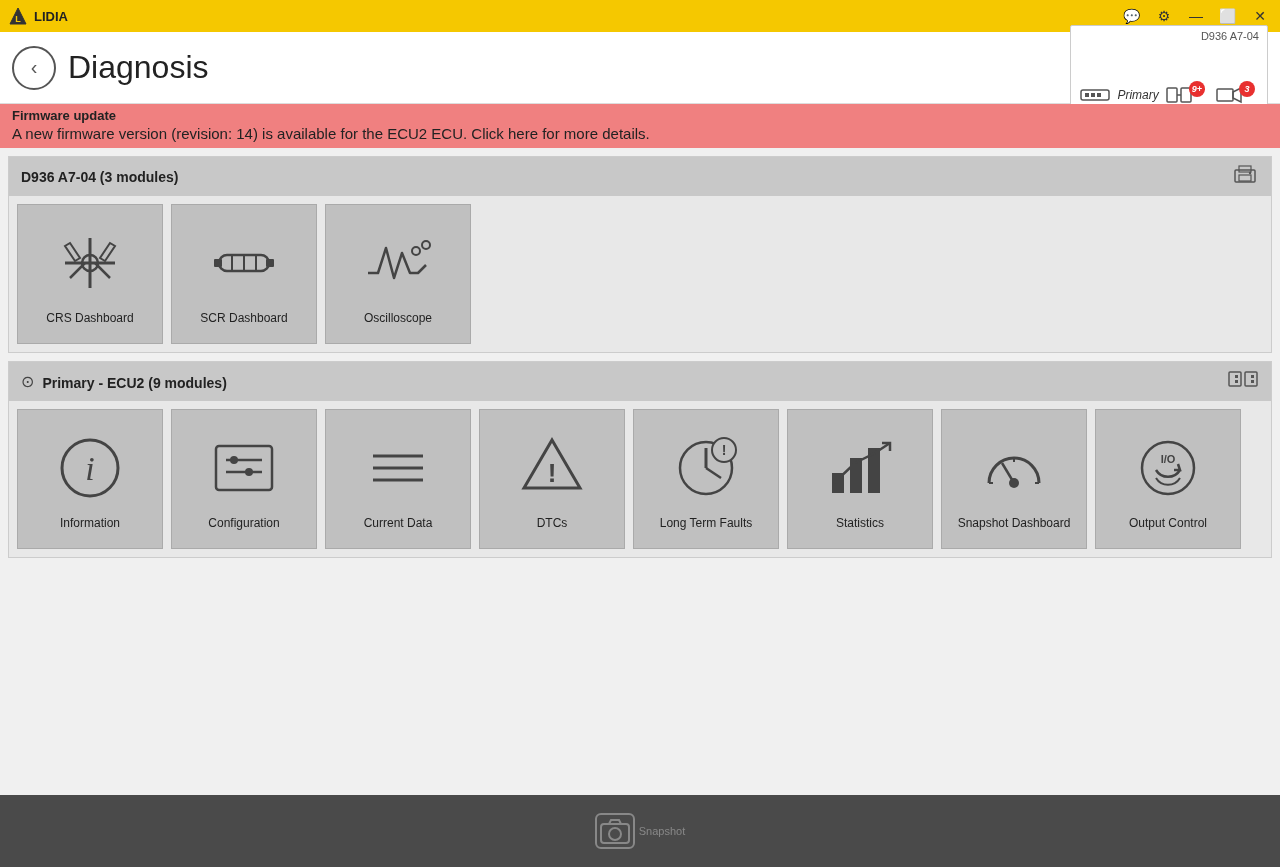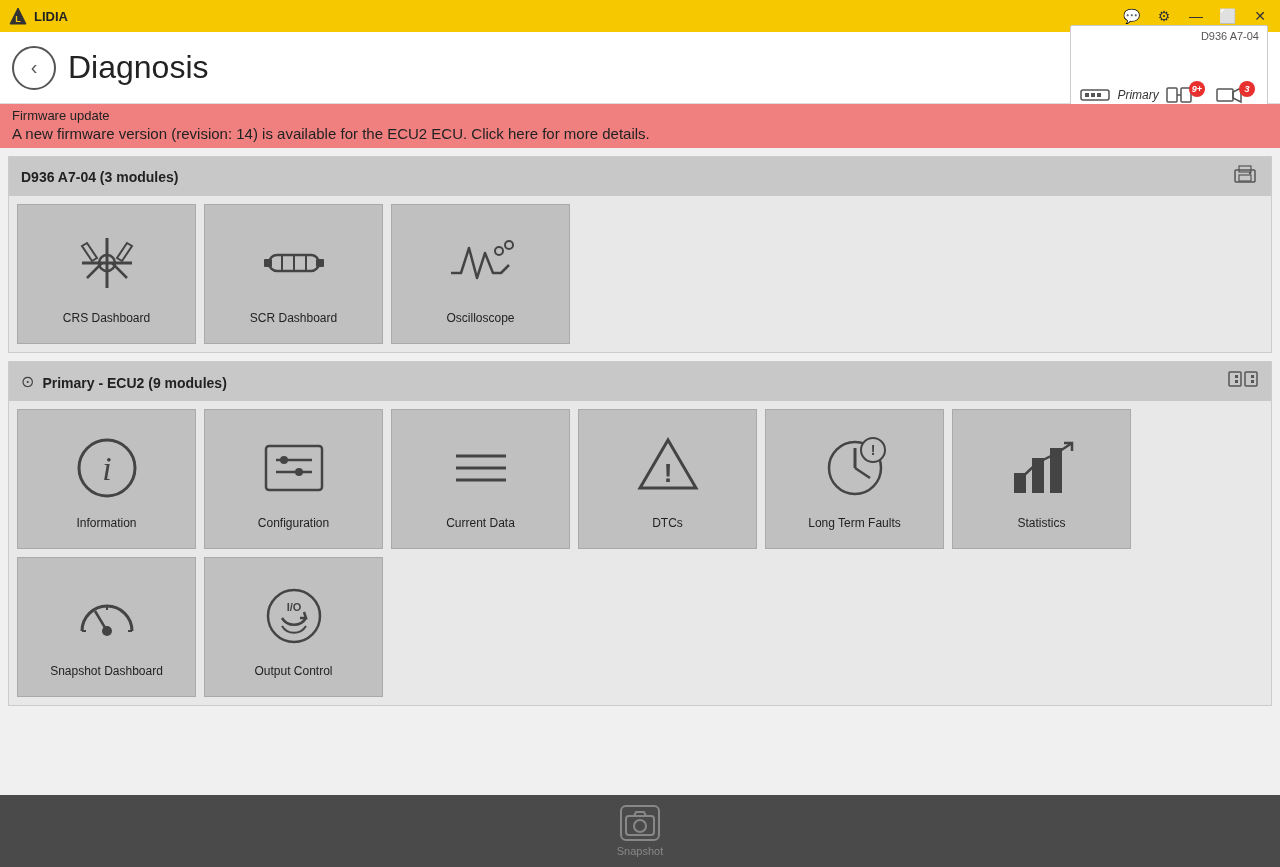--- a/index.html
+++ b/index.html
@@ -126,21 +126,21 @@
     }
     .badge-9plus { background: #e8302f; }
 
     
     .firmware-banner {
       background: #f08080;
       padding: 0 12px;
       flex-shrink: 0;
     }
     .firmware-title {
-      font-weight: normal;
+      font-weight: bold;
       font-size: 13px;
       color: #222;
       padding: 4px 0 2px;
     }
     .firmware-message {
       font-size: 15px;
       color: #222;
       padding-bottom: 6px;
     }
 
@@ -188,21 +188,21 @@
 
     
     .module-grid {
       display: flex;
       flex-wrap: wrap;
       padding: 8px;
       gap: 8px;
       background: #e8e8e8;
     }
     .module-tile {
-      width: 179px;
+      width: 146px;
       height: 140px;
       background: #c0c0c0;
       border: 1px solid #aaa;
       display: flex;
       flex-direction: column;
       align-items: center;
       justify-content: center;
       cursor: pointer;
       gap: 8px;
       padding: 8px;
@@ -225,21 +225,21 @@
     .bottom-bar {
       background: #4a4a4a;
       height: 72px;
       display: flex;
       align-items: center;
       justify-content: center;
       flex-shrink: 0;
     }
     .snapshot-btn {
       display: flex;
-      flex-direction: column;
+      flex-direction: row;
       align-items: center;
       cursor: pointer;
       gap: 4px;
     }
     .snapshot-icon {
       width: 40px;
       height: 36px;
       border: 2px solid #888;
       border-radius: 6px;
       display: flex;

